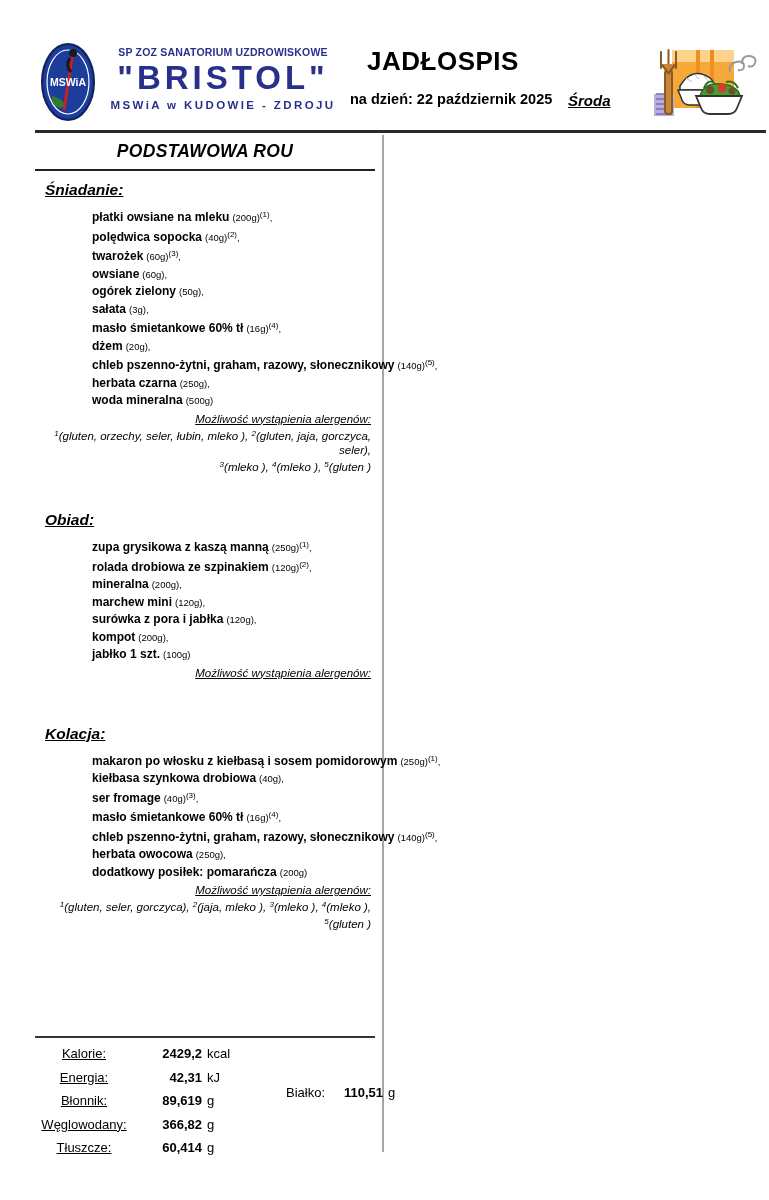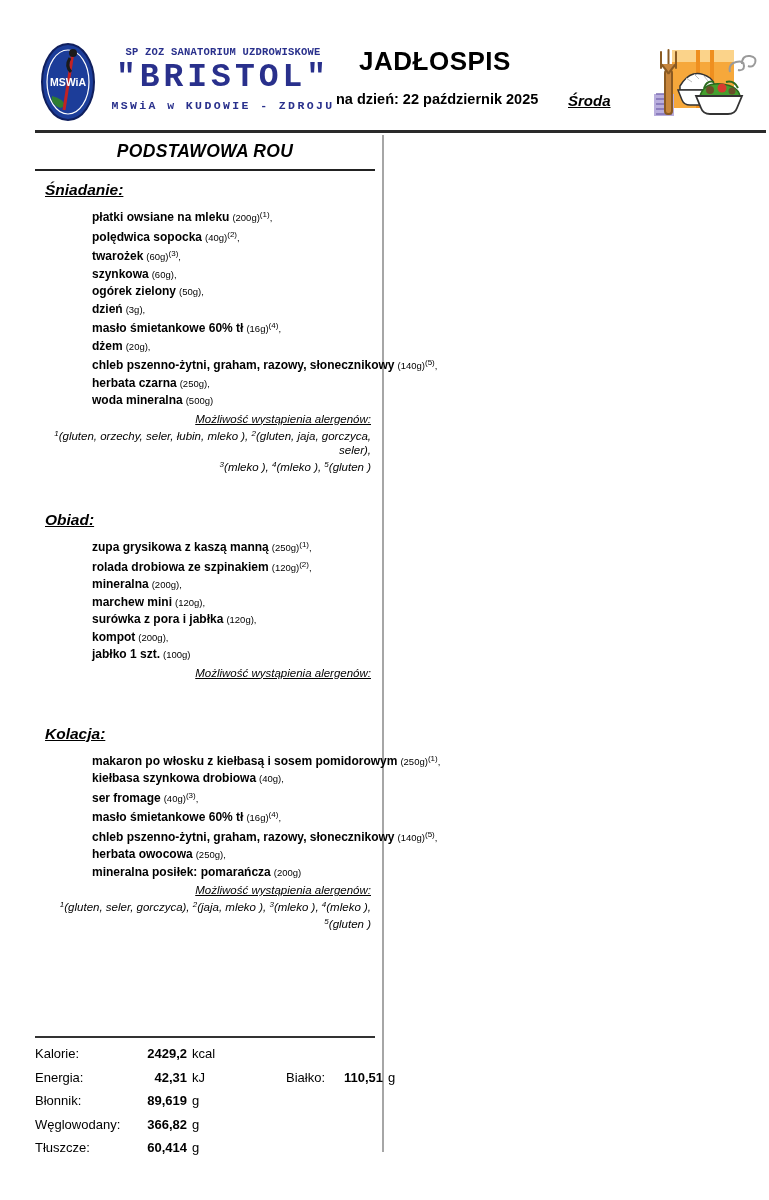--- a/index.html
+++ b/index.html
@@ -2,27 +2,27 @@
 <html style="--brand: #29308c;"><head>
 <meta charset="utf-8">
 <style>
   html,body{margin:0;padding:0;background:#fff;}
   .page{
     position:relative;width:769px;height:1200px;background:#fff;overflow:hidden;
     font-family:"Liberation Sans","DejaVu Sans",sans-serif;color:#000;
   }
   
   .logo-svg{position:absolute;left:40px;top:42px;width:56px;height:80px;}
-  .brand-text{position:absolute;left:97px;top:46px;width:252px;text-align:center;color:var(--brand,#29308c);font-family:Liberation Mono, monospace;}
+  .brand-text{position:absolute;left:97px;top:46px;width:252px;text-align:center;color:var(--brand,#29308c);}
   .org-line1{font-size:10.5px;font-weight:bold;white-space:nowrap;letter-spacing:.2px;}
   .org-name{font-size:33px;font-weight:bold;letter-spacing:4px;line-height:40px;white-space:nowrap;}
   .org-line2{font-size:11.5px;font-weight:bold;letter-spacing:2.4px;white-space:nowrap;margin-top:1px;}
-  .title-block{position:absolute;left:336px;top:46px;width:198px;text-align:center;}
+  .title-block{position:absolute;left:344px;top:46px;width:198px;text-align:center;}
   .doc-title{font-size:26px;font-weight:bold;letter-spacing:.5px;}
-  .date-line{display:block;margin-top:14px;font-size:14.5px;font-weight:bold;white-space:nowrap;}
+  .date-line{display:block;margin-top:14px;font-size:14.5px;font-weight:bold;white-space:nowrap;margin-left:6px;}
   .day{position:absolute;left:568px;top:92px;font-size:15px;font-weight:bold;font-style:italic;text-decoration:underline;}
   .food-svg{position:absolute;left:652px;top:44px;width:105px;height:80px;}
   .header-rule{position:absolute;left:35px;top:130px;width:731px;height:3px;background:#2a2a2a;}
   
   .v-divider{position:absolute;left:382px;top:135px;width:2px;height:1017px;background:#a6a6a6;}
   .left-col{position:absolute;left:35px;top:135px;width:340px;}
   .diet-title{padding-top:6px;text-align:center;font-size:17.5px;font-weight:bold;font-style:italic;letter-spacing:.3px;}
   .diet-rule{margin-top:7px;height:0;border-bottom:2px solid #222;}
   
   .meal{padding:0 4px 0 10px;}
@@ -35,24 +35,24 @@
   .amt{font-size:9.5px;margin-left:3px;}
   .amt.end{margin-left:0;}
   .isup{font-size:8px;vertical-align:4px;}
   .allergen-label{margin-top:2px;text-align:right;font-size:11.5px;font-style:italic;text-decoration:underline;line-height:15px;}
   .allergen-line{text-align:right;font-size:11.5px;font-style:italic;line-height:14.5px;}
   .asup{font-size:8px;vertical-align:4px;font-style:italic;}
   
   .nutrition{position:absolute;left:35px;top:1036px;width:340px;}
   .nutri-rule{height:0;border-bottom:2px solid #333;margin-bottom:4px;}
   .nrow{position:relative;height:23.5px;line-height:23.5px;font-size:13px;white-space:nowrap;}
-  .nlabel{display:inline-block;width:98px;text-align:left;margin-right:4px;}
+  .nlabel{display:inline-block;width:98px;text-align:center;margin-right:19px;text-decoration:underline;}
   .nval{display:inline-block;width:50px;text-align:right;font-weight:bold;}
   .nunit{margin-left:5px;text-align:right;}
-  .nextra{position:absolute;left:218px;top:0;}
+  .nextra{position:absolute;left:218px;top:15px;}
   .nlabel2{display:inline-block;width:72px;text-align:right;margin-right:8px;}
 </style>
 </head>
 <body>
 
 <div class="page">
 
   <svg class="logo-svg" viewBox="0 0 56 80">
     <ellipse cx="28" cy="40" rx="26" ry="38" fill="#1c3d99" stroke="#101f5e" stroke-width="2"></ellipse>
     <ellipse cx="28" cy="40" rx="21" ry="32" fill="none" stroke="#ffffff" stroke-width="1.2"></ellipse>
@@ -105,23 +105,23 @@
   <div class="left-col">
     <div class="diet-title">PODSTAWOWA ROU</div>
     <div class="diet-rule"></div>
     <div id="meals">
         <section class="meal meal-0">
           <div class="meal-heading">Śniadanie:</div>
           <div class="items">
             <div class="item"><b>płatki owsiane na mleku</b><span class="amt">(200g)</span><sup class="isup">(1)</sup><span class="amt end">,</span></div>
             <div class="item"><b>polędwica sopocka</b><span class="amt">(40g)</span><sup class="isup">(2)</sup><span class="amt end">,</span></div>
             <div class="item"><b>twarożek</b><span class="amt">(60g)</span><sup class="isup">(3)</sup><span class="amt end">,</span></div>
-            <div class="item"><b>szynkowa</b><span class="amt">(60g),</span></div>
+            <div class="item"><b>owsiane</b><span class="amt">(60g),</span></div>
             <div class="item"><b>ogórek zielony</b><span class="amt">(50g),</span></div>
-            <div class="item"><b>dzień</b><span class="amt">(3g),</span></div>
+            <div class="item"><b>sałata</b><span class="amt">(3g),</span></div>
             <div class="item"><b>masło śmietankowe 60% tł</b><span class="amt">(16g)</span><sup class="isup">(4)</sup><span class="amt end">,</span></div>
             <div class="item"><b>dżem</b><span class="amt">(20g),</span></div>
             <div class="item"><b>chleb pszenno-żytni, graham, razowy, słonecznikowy</b><span class="amt">(140g)</span><sup class="isup">(5)</sup><span class="amt end">,</span></div>
             <div class="item"><b>herbata czarna</b><span class="amt">(250g),</span></div>
             <div class="item"><b>woda mineralna</b><span class="amt">(500g)</span></div>
           </div>
           <div class="allergen-label">Możliwość wystąpienia alergenów:</div>
           <div class="allergen-line"><sup class="asup">1</sup>(gluten, orzechy, seler, łubin, mleko ), <sup class="asup">2</sup>(gluten, jaja, gorczyca, seler),</div>
           <div class="allergen-line"><sup class="asup">3</sup>(mleko ), <sup class="asup">4</sup>(mleko ), <sup class="asup">5</sup>(gluten )</div>
         </section>
@@ -140,21 +140,21 @@
         </section>
         <section class="meal meal-2">
           <div class="meal-heading">Kolacja:</div>
           <div class="items">
             <div class="item"><b>makaron po włosku z kiełbasą i sosem pomidorowym</b><span class="amt">(250g)</span><sup class="isup">(1)</sup><span class="amt end">,</span></div>
             <div class="item"><b>kiełbasa szynkowa drobiowa</b><span class="amt">(40g),</span></div>
             <div class="item"><b>ser fromage</b><span class="amt">(40g)</span><sup class="isup">(3)</sup><span class="amt end">,</span></div>
             <div class="item"><b>masło śmietankowe 60% tł</b><span class="amt">(16g)</span><sup class="isup">(4)</sup><span class="amt end">,</span></div>
             <div class="item"><b>chleb pszenno-żytni, graham, razowy, słonecznikowy</b><span class="amt">(140g)</span><sup class="isup">(5)</sup><span class="amt end">,</span></div>
             <div class="item"><b>herbata owocowa</b><span class="amt">(250g),</span></div>
-            <div class="item"><b>mineralna posiłek: pomarańcza</b><span class="amt">(200g)</span></div>
+            <div class="item"><b>dodatkowy posiłek: pomarańcza</b><span class="amt">(200g)</span></div>
           </div>
           <div class="allergen-label">Możliwość wystąpienia alergenów:</div>
           <div class="allergen-line"><sup class="asup">1</sup>(gluten, seler, gorczyca), <sup class="asup">2</sup>(jaja, mleko ), <sup class="asup">3</sup>(mleko ), <sup class="asup">4</sup>(mleko ),</div>
           <div class="allergen-line"><sup class="asup">5</sup>(gluten )</div>
         </section>
       </div>
   </div>
 
   <div class="nutrition">
     <div class="nutri-rule"></div>

